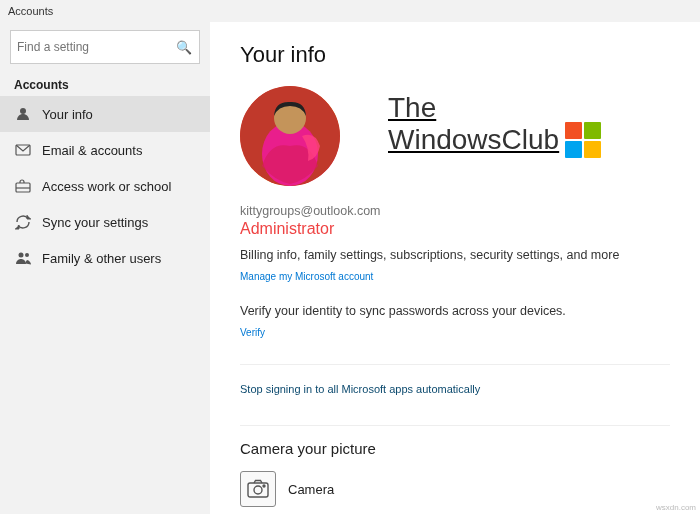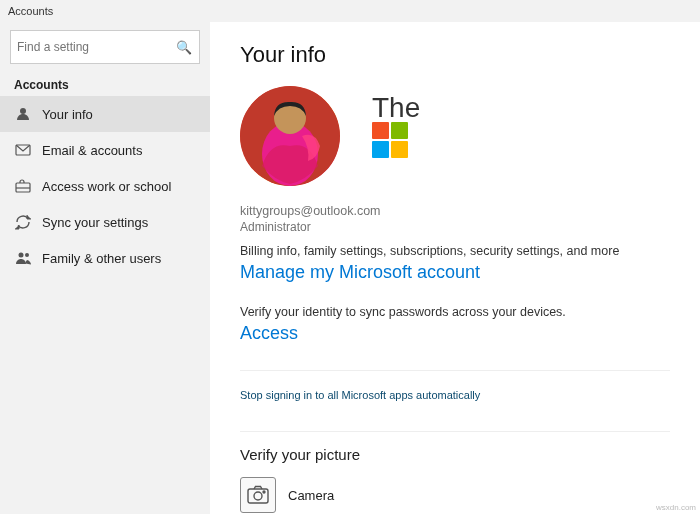--- a/index.html
+++ b/index.html
@@ -96,22 +96,23 @@
     }
     .page-title {
       font-size: 22px;
       font-weight: 300;
       color: #111;
       margin-bottom: 18px;
     }
     .profile-section {
       display: flex;
       align-items: flex-start;
-      gap: 12px;
+      gap: 28px;
       margin-bottom: 18px;
+      text-decoration: underline;
     }
     .avatar-placeholder {
       width: 100px;
       height: 100px;
       border-radius: 50%;
       background: linear-gradient(135deg, #c0392b 0%, #e74c3c 40%, #d35400 60%, #e91e8c 100%);
       display: flex;
       align-items: center;
       justify-content: center;
       overflow: hidden;
@@ -159,31 +160,31 @@
       font-weight: 400;
       color: #111;
       margin-bottom: 2px;
     }
     .user-email {
       font-size: 12.5px;
       color: #737373;
       margin-bottom: 2px;
     }
     .user-role {
-      font-size: 12px;
-      color: #737373;
+      font-size: 16px;
+      color: #ef4444;
     }
     .info-text {
       font-size: 12.5px;
       color: #333;
       margin-bottom: 4px;
       margin-top: 10px;
     }
     .link-text {
-      font-size: 18px;
+      font-size: 10px;
       color: #0078d4;
       cursor: pointer;
       margin-bottom: 12px;
       display: inline-block;
     }
     .link-block {
       margin-bottom: 10px;
     }
     .divider {
       border: none;
@@ -321,20 +322,21 @@
 
           <path d="M22 80 Q30 55 50 60 Q70 55 78 80 Q65 95 50 98 Q35 95 22 80Z" fill="#d81b60" opacity="0.7"></path>
 
           <path d="M62 50 Q75 45 80 60 Q78 72 68 75 Q70 62 62 50Z" fill="#ff4081" opacity="0.8"></path>
         </svg>
       </div>
 
       <div class="brand-logo" style="margin-left:20px; margin-top:8px;">
         <div class="the-text" style="font-size:28px; font-weight:300; color:#333;">The</div>
         <div class="windows-club" style="display:flex; align-items:center; gap:6px;">
+          <span style="font-size:28px; font-weight:300; color:#333;">WindowsClub</span>
           <div class="windows-flag" style="width:36px; height:36px;">
             <div class="flag-q1"></div>
             <div class="flag-q2"></div>
             <div class="flag-q3"></div>
             <div class="flag-q4"></div>
           </div>
         </div>
       </div>
     </div>
 
@@ -346,32 +348,32 @@
 
     
     <div class="link-block">
       <div class="info-text">Billing info, family settings, subscriptions, security settings, and more</div>
       <span class="link-text">Manage my Microsoft account</span>
     </div>
 
     
     <div class="link-block">
       <div class="info-text">Verify your identity to sync passwords across your devices.</div>
-      <span class="link-text">Access</span>
+      <span class="link-text">Verify</span>
     </div>
 
     <hr class="divider">
 
     
     <span class="stop-link">Stop signing in to all Microsoft apps automatically</span>
 
     <hr class="divider">
 
     
-    <div class="section-subtitle">Verify your picture</div>
+    <div class="section-subtitle">Camera your picture</div>
 
     
     <div class="create-picture-item">
       <div class="create-picture-icon">
         <svg width="22" height="22" viewBox="0 0 22 22" fill="none" stroke="#555" stroke-width="1.4">
           <rect x="1" y="5" width="20" height="14" rx="2"></rect>
           <circle cx="11" cy="12" r="4"></circle>
           <path d="M7 5l1.5-2.5h5L15 5"></path>
           <circle cx="17" cy="8" r="1" fill="#555"></circle>
         </svg>

